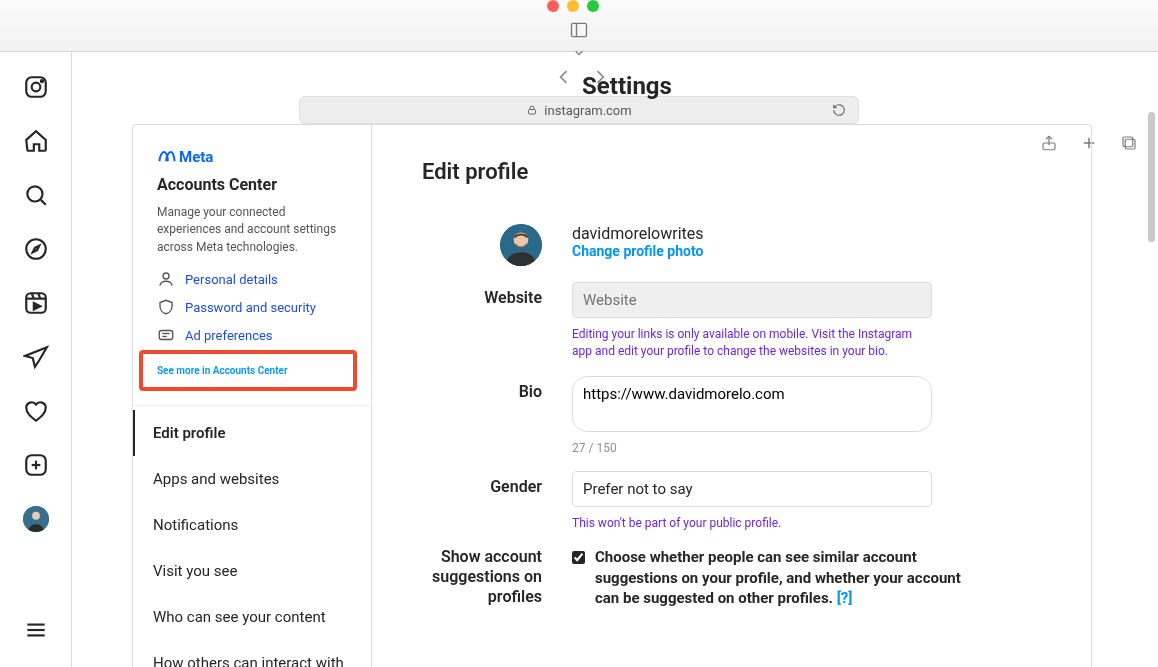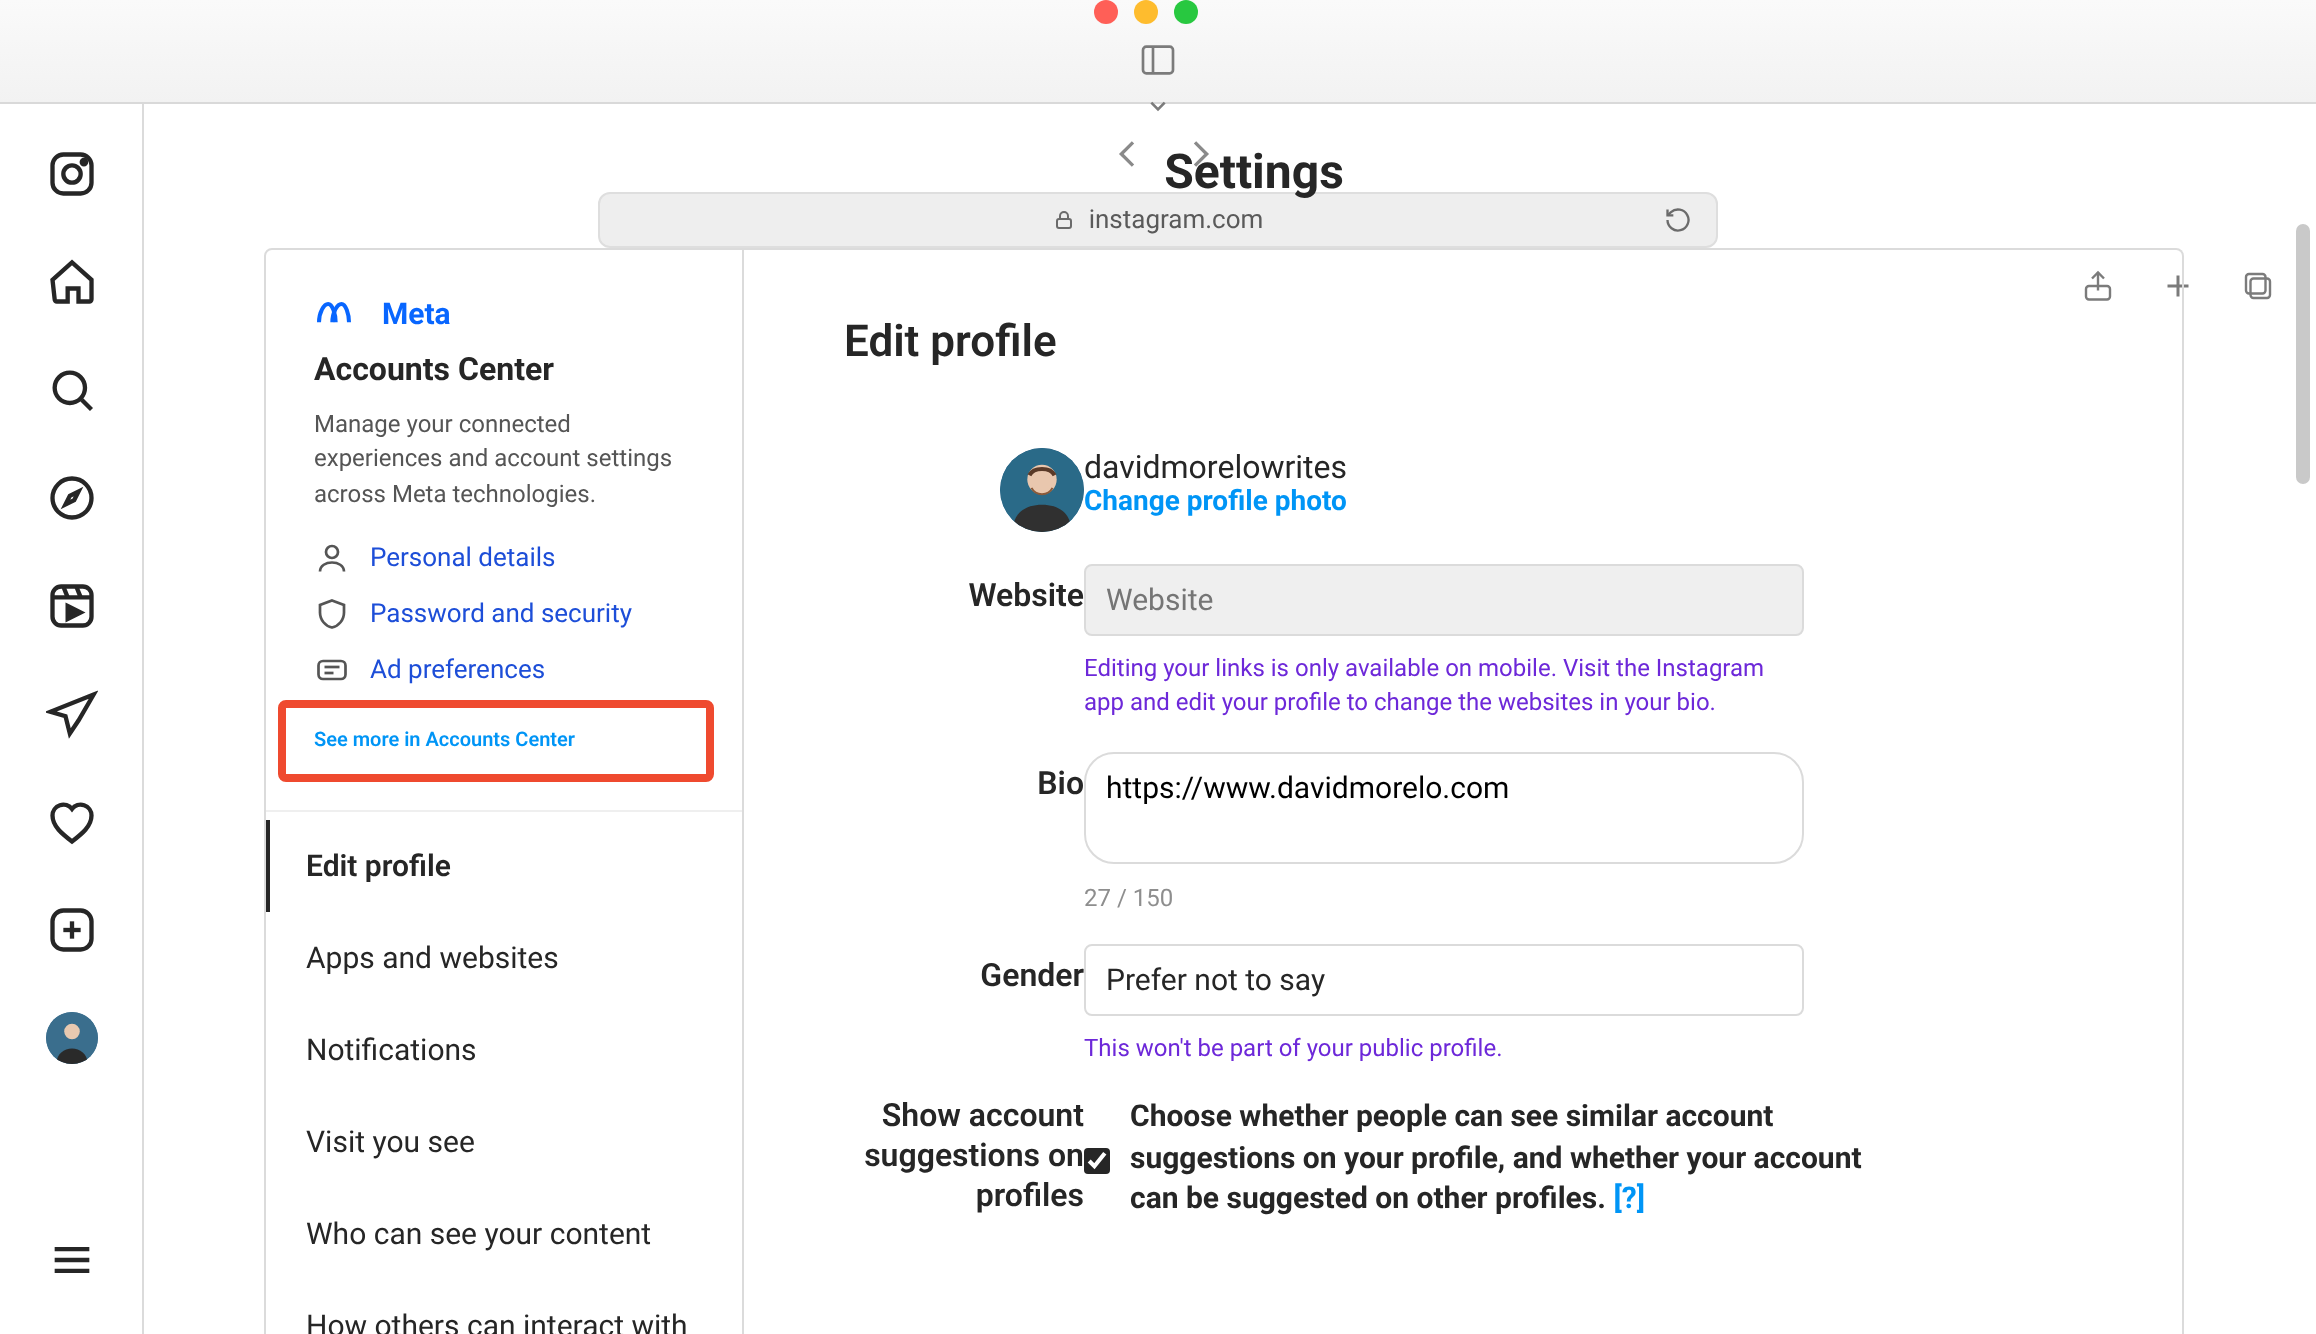--- a/index.html
+++ b/index.html
@@ -59,40 +59,40 @@
 .cols { display:flex; padding:24px 24px 0 60px; gap:0; }
 
 
 .settings-sidebar {
   width: 240px;
   border: 1px solid #dbdbdb;
   border-radius: 4px 0 0 4px;
   background:#fff;
 }
 .ac-box { padding: 22px 24px 14px 24px; }
-.meta-logo { display:flex; align-items:center; gap:14px; color:#0866ff; font-weight:700; font-size:15px; margin-bottom:8px;}
+.meta-logo { display:flex; align-items:center; gap:2px; color:#0866ff; font-weight:700; font-size:15px; margin-bottom:8px;}
 .meta-logo svg { width:20px;height:20px;}
 .ac-title { font-size:16px; font-weight:700; margin-bottom:10px;}
 .ac-desc { font-size:12px; color:#555; line-height:1.45; margin-bottom:14px;}
 .ac-list { display:flex;flex-direction:column; gap:10px; }
 .ac-item { display:flex; align-items:center; gap:10px; font-size:13px; color:#1d4ed8;}
 .ac-item svg { width:18px;height:18px;}
 
 .see-more-wrap { border:4px solid #ef4a2f; border-radius:4px; margin:6px -10px 0 -18px; padding:10px 12px 10px 14px;}
 .see-more { color:#0095f6; font-weight:600; font-size:10px; line-height:1.3;}
 
 .settings-menu { border-top:1px solid #efefef; padding-top:4px;}
 .settings-menu .mi { padding: 14px 20px; font-size:15px; cursor:pointer;}
 .settings-menu .mi.active { border-left:2px solid #262626; font-weight:600; padding-left:18px;}
 
 
 .panel { flex:1; border:1px solid #dbdbdb; border-left:none; border-radius:0 4px 4px 0; padding:34px 50px 30px 50px; max-width: 720px;}
 .panel h2 { font-size:22px; font-weight:600; margin-bottom:40px;}
 
-.row { display:flex; margin-bottom:16px;}
+.row { display:flex; gap:30px; margin-bottom:16px;}
 .row .lbl { width:120px; text-align:right; padding-top:6px; font-size:16px; font-weight:600;}
 .row .val { flex:1; max-width: 360px;}
 
 .avatar-lg { width:42px;height:42px;border-radius:50%; background:linear-gradient(#2b5f82,#3d7a9e); display:flex;align-items:center;justify-content:center; overflow:hidden;}
 .avatar-lg svg{width:100%;height:100%;}
 .username-block .uname { font-size:16px;}
 .username-block .change-link { color:#0095f6; font-weight:700; font-size:14px;}
 
 .input-text, .textarea, .select-like {
   width:100%; border:1px solid #dbdbdb; border-radius:4px; padding:8px 10px; font-size:15px; font-family:inherit;
@@ -344,21 +344,21 @@
         <div class="row">
           <div class="lbl">Gender</div>
           <div class="val">
             <div class="select-like">Prefer not to say</div>
             <div class="helper">This won't be part of your public profile.</div>
           </div>
         </div>
 
         <div class="row suggest-row">
           <div class="lbl" style="line-height:1.25;">Show account suggestions on profiles</div>
-          <div class="val" style="display:flex;gap:10px;max-width:400px;align-items:center;">
+          <div class="val" style="display:flex;gap:10px;max-width:400px;">
             <input type="checkbox" class="chk" checked="" style="">
             <div class="suggest-text">
               <span>Choose whether people can see similar account suggestions on your profile, and whether your account can be suggested on other profiles.</span>
               <span class="qmark">[?]</span>
             </div>
           </div>
         </div>
 
       </div>
     </div>

